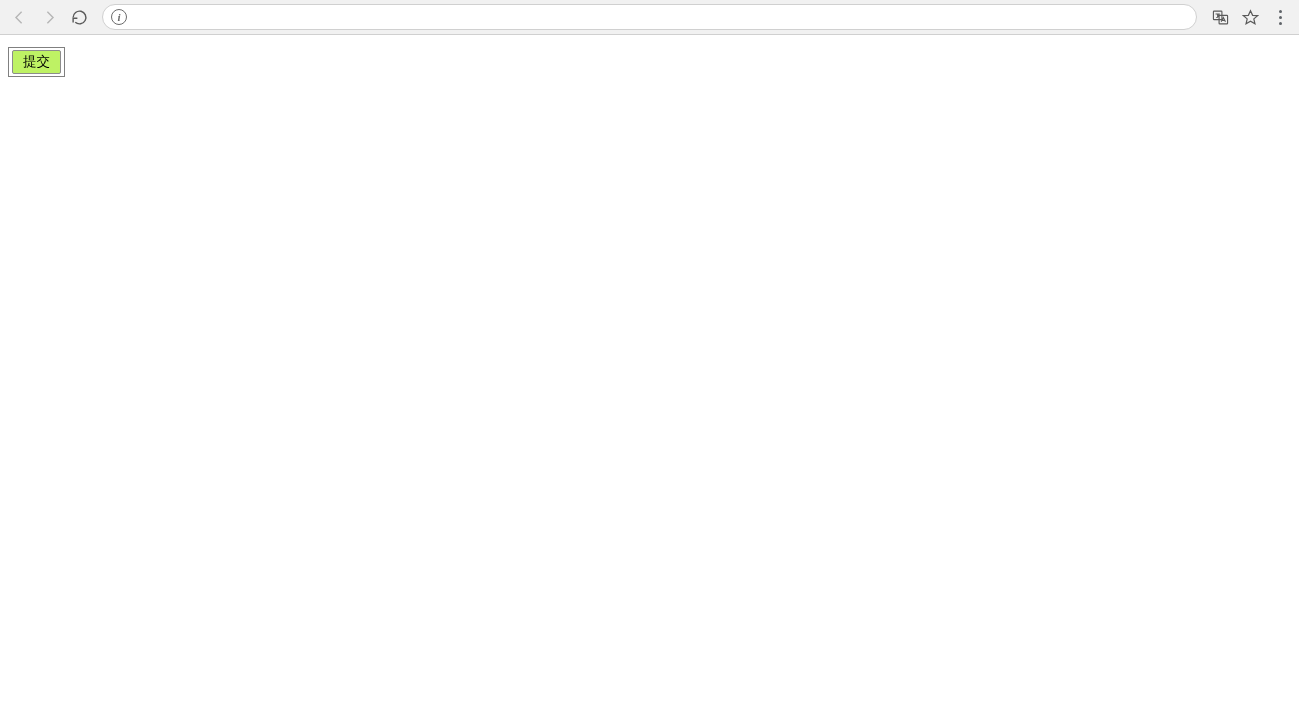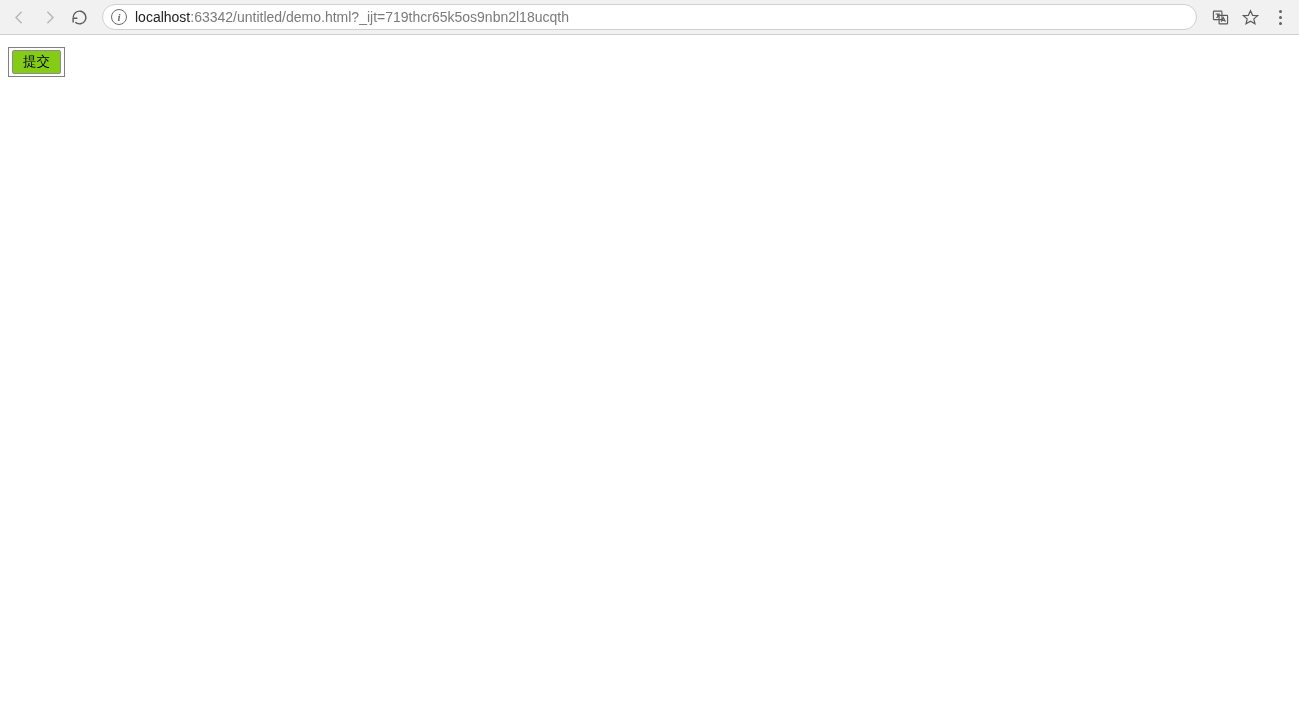--- a/index.html
+++ b/index.html
@@ -143,21 +143,21 @@
       background: #faffbd;
       outline: none;
     }
     .submit-row td {
       text-align: center;
       padding: 4px;
     }
     .submit-btn {
       font-size: 13.5px;
       padding: 2px 10px;
-      background: #84cc16;
+      background: #bef264;
       border: 1px solid #8c8c8c;
       border-radius: 2px;
       cursor: pointer;
       font-family: inherit;
     }
   </style>
 </head>
 <body>
 
 <div class="browser-chrome">
@@ -176,23 +176,20 @@
 
   <div class="reload-btn">
     <svg viewBox="0 0 24 24" fill="none" stroke="currentColor" stroke-width="2">
       <path d="M3 12a9 9 0 1 1 3 6.7"></path>
       <polyline points="3 19 3 13 9 13"></polyline>
     </svg>
   </div>
 
   <div class="address-bar">
     <div class="info-icon">i</div>
-    <div class="url-text">
-      <span class="url-host">localhost</span><span class="url-path">:63342/untitled/demo.html?_ijt=719thcr65k5os9nbn2l18ucqth</span>
-    </div>
   </div>
 
   <div class="chrome-icon">
     <svg viewBox="0 0 24 24" fill="none" stroke="currentColor" stroke-width="1.6">
       <rect x="2" y="3" width="12" height="12" rx="1"></rect>
       <rect x="10" y="9" width="12" height="12" rx="1"></rect>
       <path d="M5 7h6M8 7v5M6 12c2 0 4-2 4-5"></path>
       <path d="M13 18l3-6 3 6M14 16h4"></path>
     </svg>
   </div>

